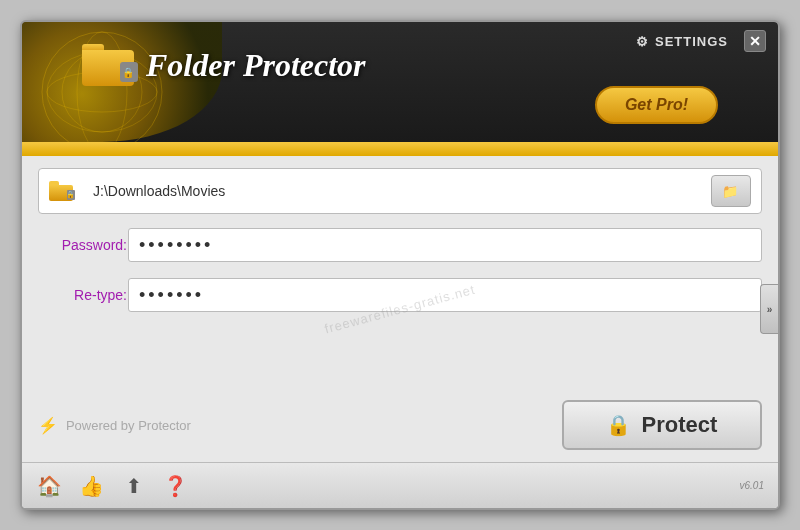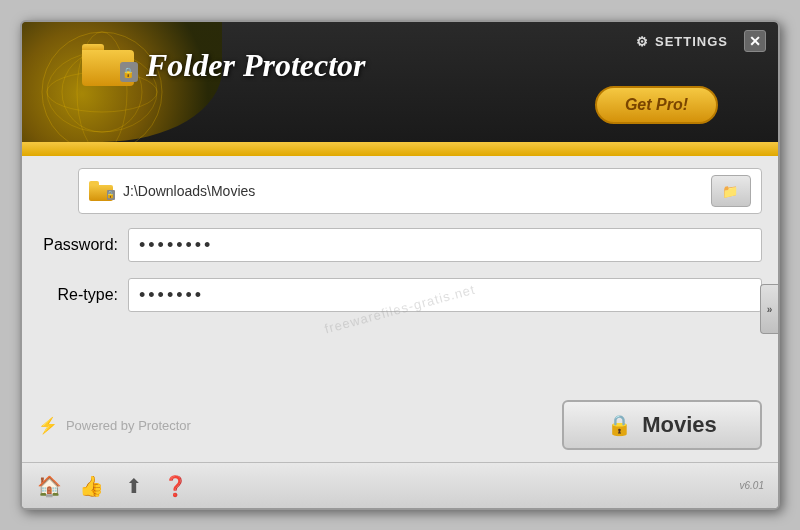--- a/index.html
+++ b/index.html
@@ -183,27 +183,26 @@
       display: flex;
       flex-direction: column;
       gap: 0;
       position: relative;
     }
 
     
     .path-bar {
       display: flex;
       align-items: center;
-      gap: 10px;
+      gap: 20px;
       background: #fff;
       border: 1px solid #bbb;
       border-radius: 4px;
       padding: 6px 10px;
       margin-bottom: 14px;
-      margin-left: 40px;
     }
 
     .path-folder-icon {
       width: 24px;
       height: 20px;
       position: relative;
       flex-shrink: 0;
     }
 
     .path-folder-icon .pf-back {
@@ -262,24 +261,24 @@
     
     .form-row {
       display: flex;
       align-items: center;
       margin-bottom: 16px;
     }
 
     .form-label {
       width: 90px;
       text-align: right;
-      font-size: 16px;
-      color: #000000;
+      font-size: 14px;
+      color: #a21caf;
       font-weight: normal;
-      padding-right: 10px;
+      padding-right: 1px;
     }
 
     .form-input {
       flex: 1;
       height: 34px;
       border: 1px solid #bbb;
       border-radius: 3px;
       background: #fff;
       padding: 0 10px;
       font-size: 18px;
@@ -467,21 +466,21 @@
       <span>»</span>
     </div>
 
     <div class="bottom-row">
       <div class="powered-by">
         <span class="powered-by-icon">⚡</span>
         <span>Powered by Protector</span>
       </div>
       <button class="protect-btn">
         <span class="lock-icon">🔒</span>
-        <span>Movies</span>
+        <span>Protect</span>
       </button>
     </div>
 
   </div>
 
   <div class="footer-bar">
     <div class="footer-icons">
       <div class="footer-icon">
         <span>🏠</span>
       </div>

